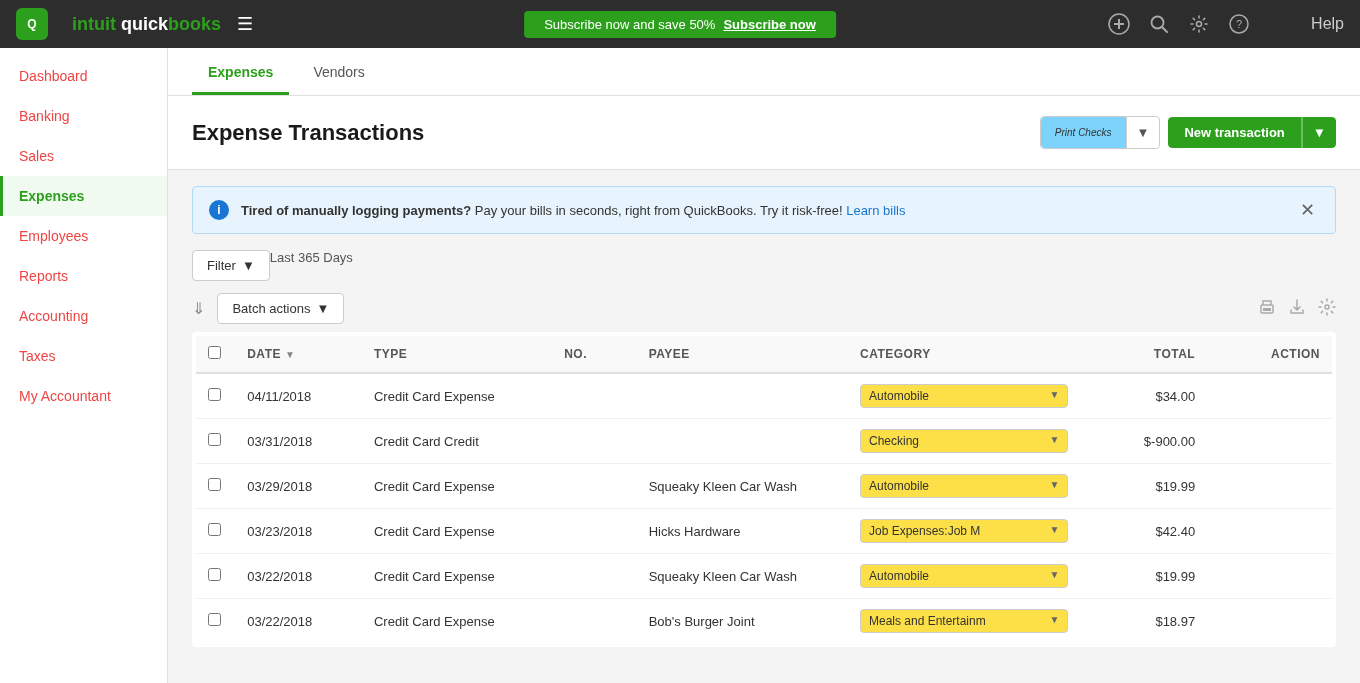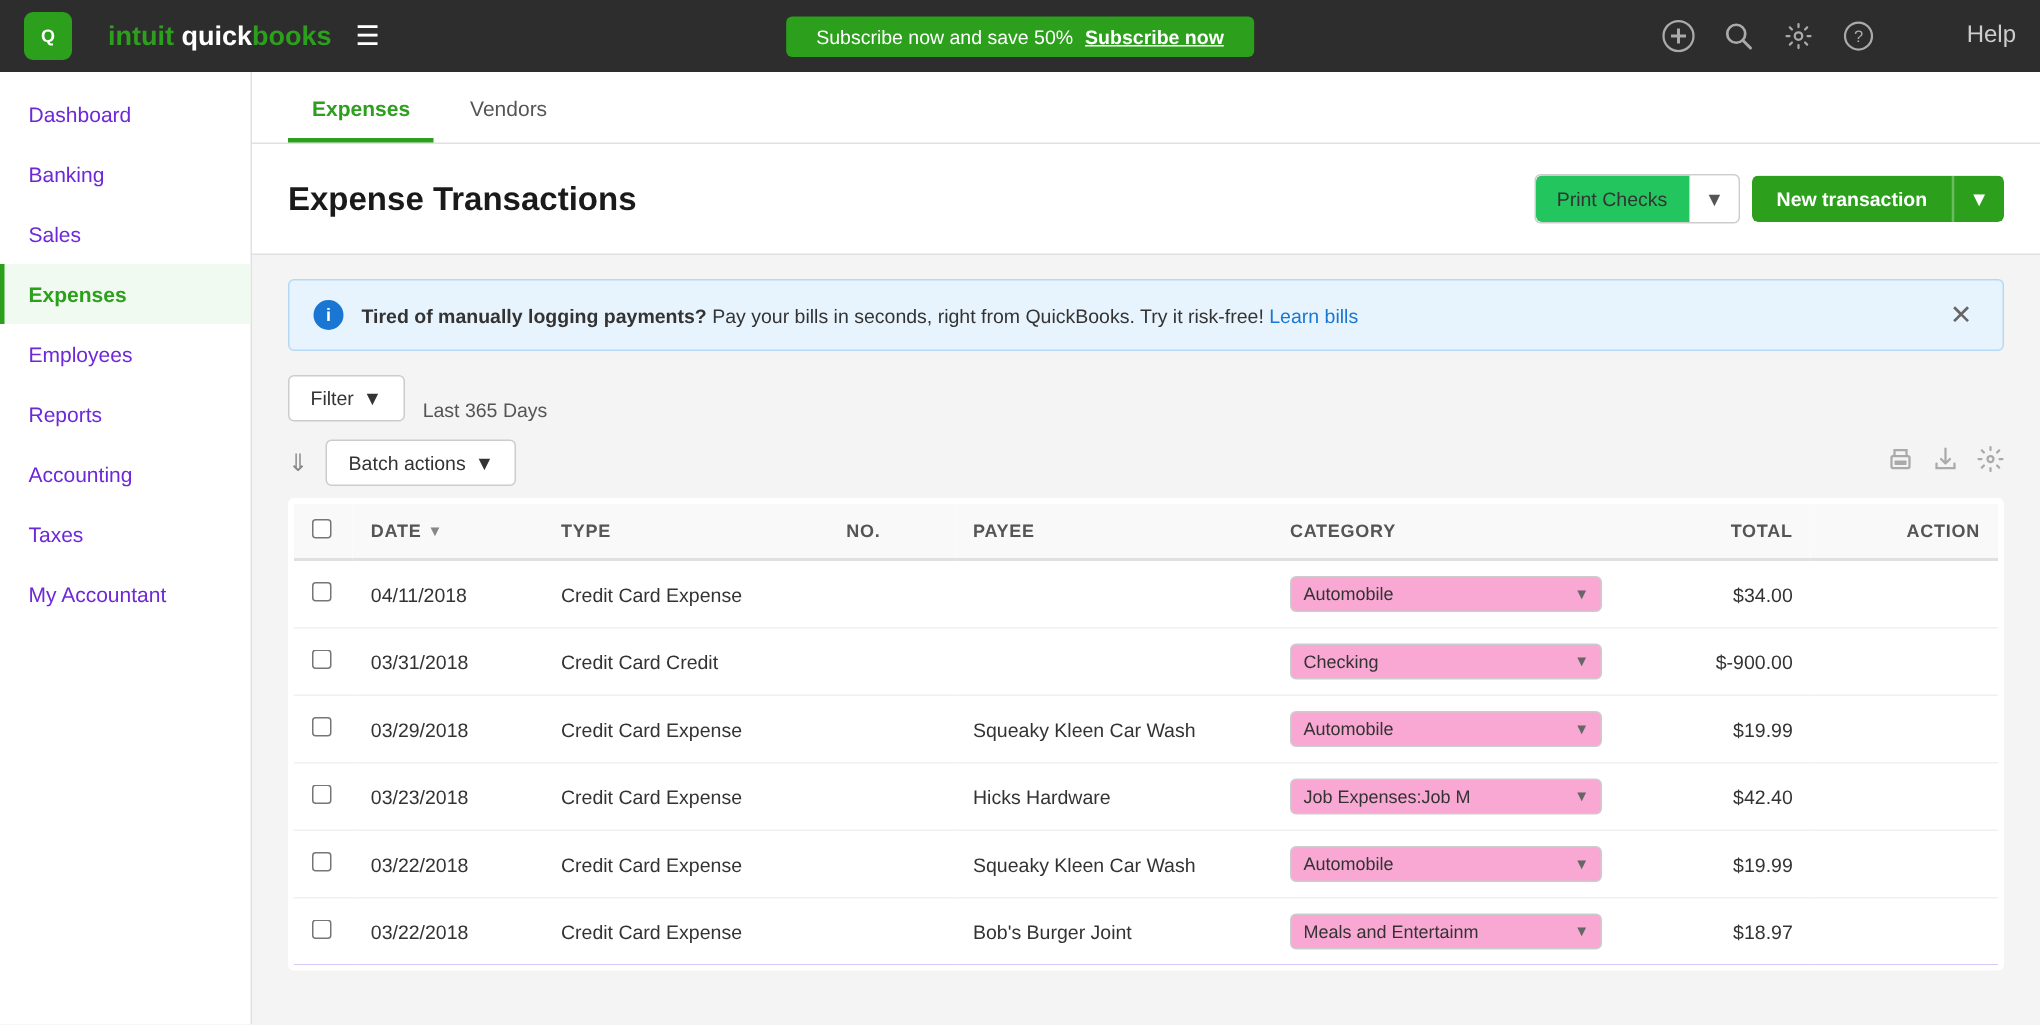--- a/index.html
+++ b/index.html
@@ -102,21 +102,21 @@
     .sidebar {
       width: 168px;
       background: white;
       border-right: 1px solid #e0e0e0;
       padding-top: 8px;
       flex-shrink: 0;
     }
     .sidebar-item {
       padding: 12px 16px;
       cursor: pointer;
-      color: #6d28d9;
+      color: #ef4444;
       font-size: 14px;
       border-left: 3px solid transparent;
     }
     .sidebar-item.active {
       border-left: 3px solid #2ca01c;
       color: #2ca01c;
       font-weight: 600;
       background: #f0faf0;
     }
 
@@ -237,22 +237,21 @@
       cursor: pointer;
       color: #666;
       font-size: 18px;
       padding: 0 4px;
     }
 
     
     .filters-area {
       padding: 0 24px;
       display: flex;
-      align-items: flex-end;
-      gap: 12px;
+      align-items: flex-start;
       margin-bottom: 12px;
     }
     .filter-btn {
       background: white;
       border: 1px solid #ccc;
       border-radius: 4px;
       padding: 7px 14px;
       cursor: pointer;
       font-size: 13px;
       display: flex;
@@ -340,25 +339,25 @@
     .date-col { width: 120px; }
     .type-col { width: 180px; }
     .no-col { width: 80px; }
     .payee-col { width: 200px; }
     .category-col { width: 220px; }
     .total-col { width: 120px; text-align: right; }
     .action-col { width: 120px; text-align: right; }
 
     .category-select {
       display: flex;
-      align-items: center;
+      align-items: flex-start;
       border: 1px solid #ccc;
       border-radius: 4px;
       padding: 4px 8px;
-      background: #f9a8d4;
+      background: #fde047;
       cursor: pointer;
       font-size: 12px;
       color: #333;
       gap: 4px;
       width: 100%;
       justify-content: space-between;
     }
     .category-select-dropdown {
       color: #666;
       font-size: 10px;
@@ -445,21 +444,21 @@
 
     <div class="tabs-bar">
       <div class="tab active">Expenses</div>
       <div class="tab">Vendors</div>
     </div>
 
     <div class="page-header">
       <h1 class="page-title">Expense Transactions</h1>
       <div class="header-actions">
         <div style="display:flex; border:1px solid #ccc; border-radius:4px; overflow:hidden;">
-          <button class="print-checks-btn" style="border:none; border-right:1px solid #ccc; background:#22c55e; padding:8px 14px; cursor:pointer; font-size:13px; color:#333;">Print Checks</button>
+          <button class="print-checks-btn" style="border:none; border-right:1px solid #ccc; background:#7dd3fc; padding:8px 14px; cursor:pointer; font-size:10px; color:#333;font-style:italic;">Print Checks</button>
           <button class="print-checks-dropdown" style="border:none; background:white; padding:8px 10px; cursor:pointer; color:#555;">▼</button>
         </div>
         <div style="display:flex; border-radius:4px; overflow:hidden;">
           <button class="new-transaction-btn">New transaction</button>
           <button class="new-transaction-dropdown" style="background:#2ca01c; color:white; border:none; padding:8px 10px; cursor:pointer; border-left:1px solid rgba(255,255,255,0.3);">▼</button>
         </div>
       </div>
     </div>
 
     <div class="info-banner">

